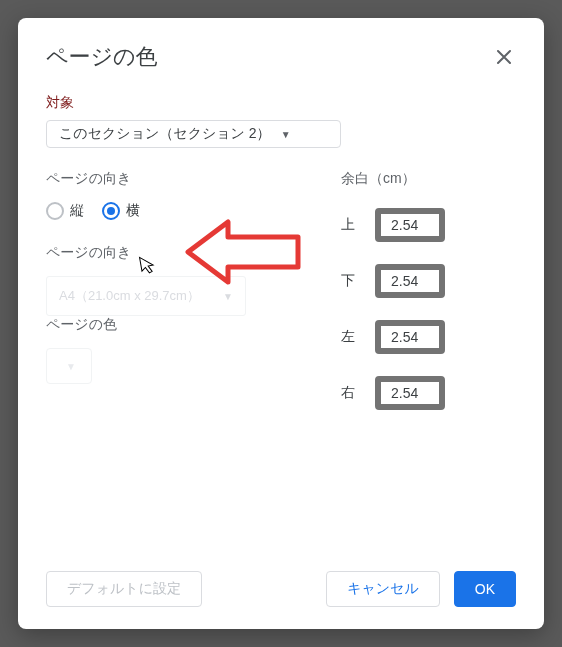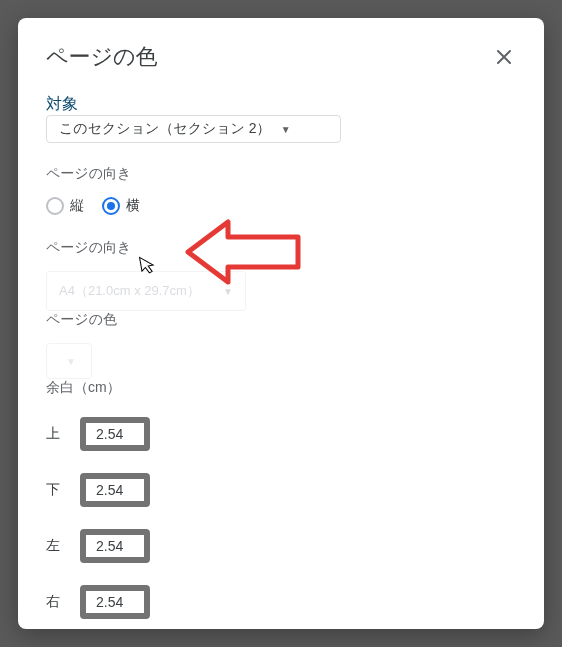--- a/index.html
+++ b/index.html
@@ -6,28 +6,28 @@
   html,body { margin:0; padding:0; font-family: Arial, "Helvetica Neue", sans-serif; }
   body { background:#5a5a5a; width:562px; height:647px; position:relative; }
   .dialog {
     position:absolute; left:18px; top:18px; right:18px; bottom:18px;
     background:#fff; border-radius:8px; box-shadow:0 6px 24px rgba(0,0,0,.3);
     padding:24px 28px 20px 28px;
   }
   .title-row { display:flex; align-items:center; }
   .title { font-size:22px; color:#3c4043; flex:1; }
   .close { width:24px; height:24px; cursor:pointer; color:#5f6368; }
-  .label { font-size:16px; color:#0c4a6e; margin-top:22px; }
+  .label { font-size:14px; color:#7f1d1d; margin-top:22px; margin-bottom:8px; }
   .select {
     border:1px solid #dadce0; border-radius:4px; padding:4px 12px;
     font-size:14px; color:#3c4043; display:flex; align-items:center; width:295px;
     cursor:pointer;
   }
   .select .caret { margin-left:10px; font-size:10px; color:#5f6368; }
-  .columns { display:flex; margin-top:22px;flex-direction:column; }
+  .columns { display:flex; margin-top:22px; }
   .col-left { flex:1; }
   .col-right { width:175px; }
   .sub-label { font-size:14px; color:#5f6368; margin-bottom:14px; }
   .radios { display:flex; align-items:center; gap:18px; margin-bottom:24px; position:relative; }
   .radio { display:flex; align-items:center; gap:6px; cursor:pointer; }
   .radio-circle {
     width:18px; height:18px; border:2px solid #bdc1c6; border-radius:50%;
     display:flex; align-items:center; justify-content:center;
   }
   .radio-circle.selected { border-color:#1a73e8; }
@@ -137,20 +137,32 @@
         <div class="margin-label">左</div>
         <input class="margin-input" value="2.54" style="">
       </div>
       <div class="margin-row">
         <div class="margin-label">右</div>
         <input class="margin-input" value="2.54" style="">
       </div>
     </div>
   </div>
 
+  <div class="footer">
+    <div class="btn default">
+      <span>デフォルトに設定</span>
+    </div>
+    <div class="spacer"></div>
+    <div class="btn">
+      <span>キャンセル</span>
+    </div>
+    <div class="btn primary">
+      <span>OK</span>
+    </div>
+  </div>
 
 </div>
 
 <svg class="arrow" width="130" height="90">
   <path d="M 10 45 L 50 15 L 50 30 L 120 30 L 120 60 L 50 60 L 50 75 Z" fill="none" stroke="#e53935" stroke-width="5" stroke-linejoin="round"></path>
 </svg>
 <svg class="cursor-ptr" width="18" height="22">
   <path d="M2 2 L2 16 L6 13 L9 19 L12 18 L9 12 L14 12 Z" fill="#fff" stroke="#000" stroke-width="1"></path>
 </svg>
 

